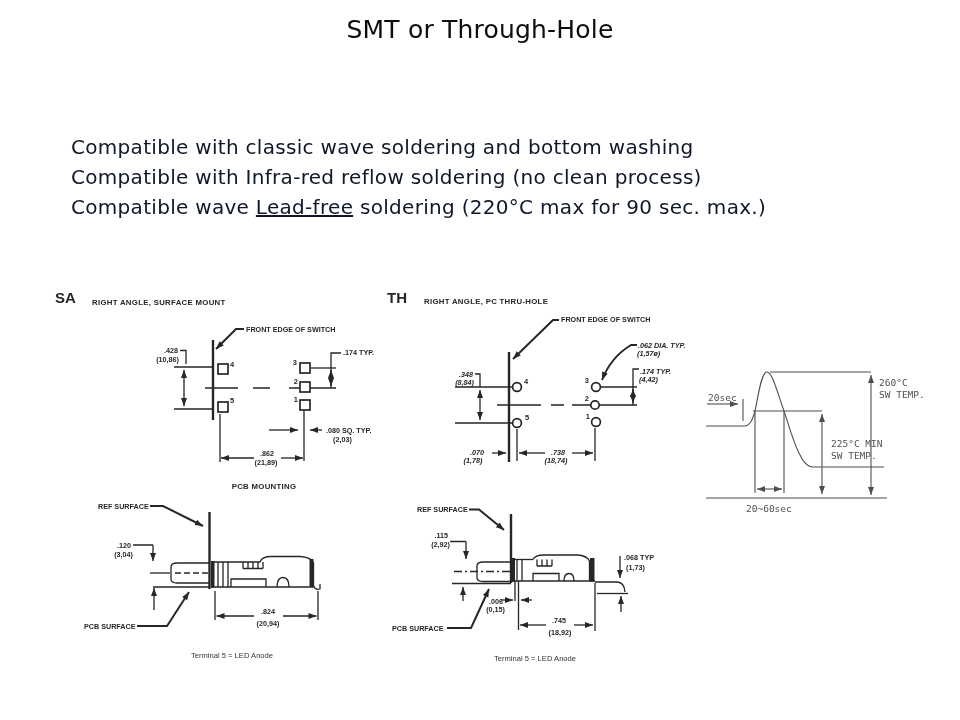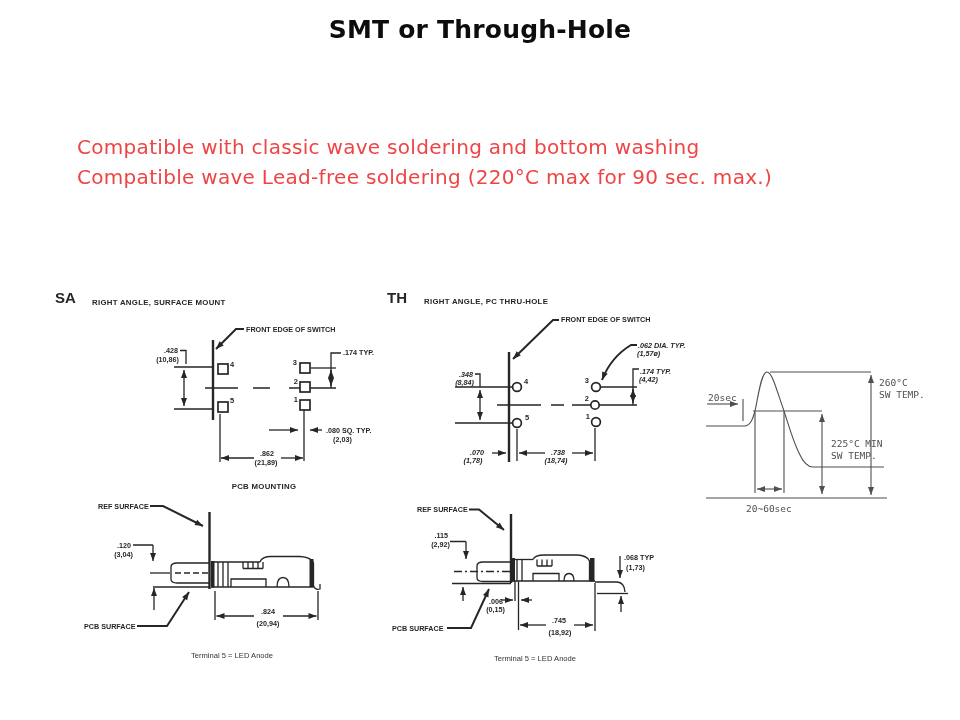--- a/index.html
+++ b/index.html
@@ -1,23 +1,23 @@
 <!DOCTYPE html>
 <html><head>
 <meta charset="utf-8">
 <style>
   html,body{margin:0;padding:0;background:#fff;}
   .slide{position:relative;width:960px;height:720px;background:#ffffff;overflow:hidden;
          font-family:"DejaVu Sans","Liberation Sans",sans-serif;color:#141414;}
   .title{position:absolute;left:0;top:15px;width:960px;text-align:center;
-         font-size:25px;font-weight:bold;letter-spacing:.2px;color:#0d0d0d;}
-  .bullets{position:absolute;left:77px;top:132px;width:840px;font-size:20px;
-           line-height:30px;letter-spacing:.3px;color:#ef4444;}
+         font-size:25px;font-weight:normal;letter-spacing:.2px;color:#0d0d0d;}
+  .bullets{position:absolute;left:71px;top:132px;width:840px;font-size:20px;
+           line-height:30px;letter-spacing:.3px;color:#0f172a;}
   .bullets p{margin:0;}
-  .u{}
+  .u{text-decoration:underline;}
   svg{position:absolute;left:0;top:0;}
   
   .d{stroke:#262626;fill:none;stroke-width:1.3px;}
   .dt{stroke:#262626;fill:none;stroke-width:2.4px;}
   .ld{stroke:#262626;fill:none;stroke-width:2px;}
   .pad{fill:#fff;stroke:#262626;stroke-width:1.7px;}
   .fl{fill:#262626;stroke:none;}
   .g{stroke:#4f4f4f;fill:none;stroke-width:1.1px;}
   
   text{fill:#262626;}
@@ -32,20 +32,21 @@
 </style>
 </head>
 <body>
 
 <div class="slide">
 
   <div class="title">SMT or Through-Hole</div>
 
   <div class="bullets">
     <p>Compatible with classic wave soldering and bottom washing</p>
+    <p>Compatible with Infra-red reflow soldering (no clean process)</p>
     <p><span>Compatible wave </span><span class="u">Lead-free</span><span> soldering (220°C max for 90 sec. max.)</span></p>
   </div>
 
   <svg width="960" height="720" viewBox="0 0 960 720">
     <defs>
       <marker id="ar" markerUnits="userSpaceOnUse" markerWidth="9" markerHeight="7" refX="8.5" refY="3.5" orient="auto-start-reverse">
         <path d="M0.5,0.5 L8.5,3.5 L0.5,6.5 Z" fill="#262626"></path>
       </marker>
       <marker id="arg" markerUnits="userSpaceOnUse" markerWidth="9" markerHeight="7" refX="8.5" refY="3.5" orient="auto-start-reverse">
         <path d="M0.5,0.5 L8.5,3.5 L0.5,6.5 Z" fill="#4f4f4f"></path>

